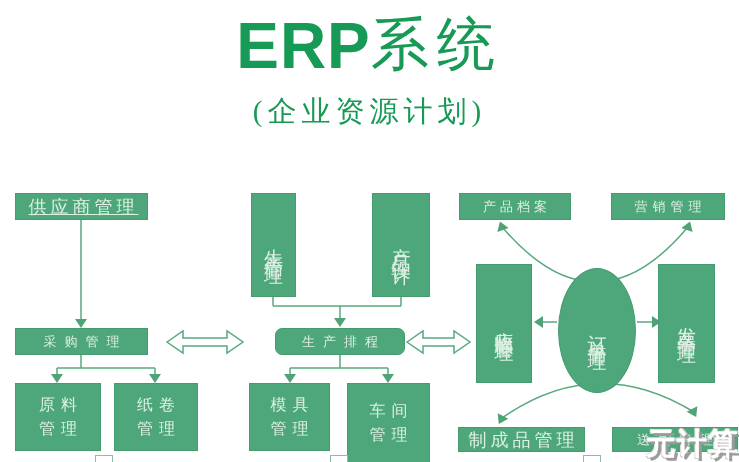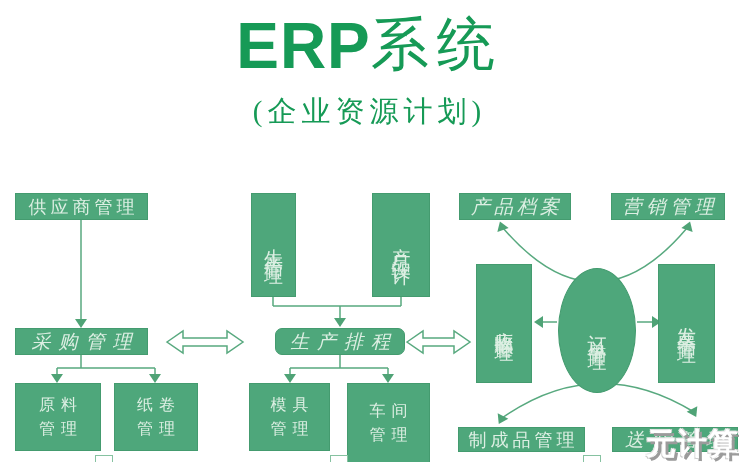--- a/index.html
+++ b/index.html
@@ -11,21 +11,21 @@
     position:relative; width:739px; height:462px; overflow:hidden;
     background:var(--background); font-family:"Liberation Serif", serif;
   }
   .connectors{position:absolute; left:0; top:0; width:739px; height:462px; z-index:1;}
   .node{
     position:absolute; z-index:2; box-sizing:border-box;
     background:var(--box-green); border:1px solid var(--box-border);
     color:var(--box-text); display:flex; align-items:center; justify-content:center;
     text-align:center;
   }
-  .h4{font-size:19px; letter-spacing:8px; text-indent:8px;font-style:italic;}
+  .h4{font-size:13px; letter-spacing:8px; text-indent:8px;}
   .h5{font-size:18px; letter-spacing:4px; text-indent:4px;}
   .two{flex-direction:column; font-size:16px; letter-spacing:6px; text-indent:6px; line-height:1.5;}
   .vert{writing-mode:vertical-rl; text-orientation:upright; font-size:19px; letter-spacing:6px;}
   .ellipse{border-radius:50%;}
   .title-row{position:absolute; left:0; width:739px; top:6px; text-align:center; z-index:2; white-space:nowrap;}
   .title-en{font-family:"Liberation Sans", sans-serif; font-weight:bold; font-size:64px; color:var(--title-green); letter-spacing:1px;}
   .title-cn{font-family:"Liberation Serif", serif; font-weight:normal; font-size:58px; color:var(--title-green); letter-spacing:8px; vertical-align:4px;}
   .subtitle{position:absolute; left:0; width:739px; top:92px; text-align:center; z-index:2;
     font-size:29px; color:var(--title-green); letter-spacing:5px;}
   .stub{position:absolute; z-index:2; width:16px; height:12px; background:#fff; border:1.5px solid #86c2a1;}
@@ -76,21 +76,21 @@
 
       <polygon points="167,342 183,331 183,338 227,338 227,331 243,342 227,353 227,346 183,346 183,353"></polygon>
 
       <polygon points="407,342 423,331 423,338 454,338 454,331 470,342 454,353 454,346 423,346 423,353"></polygon>
     </g>
   </svg>
 
   <div class="title-row"><span class="title-en">ERP</span><span class="title-cn">系统</span></div>
   <div class="subtitle">(企业资源计划)</div>
 
-  <div class="node h5" style="left:15px; top:193px; width:133px; height:27px;">供应商管理</div>
+  <div class="node h5" style="left:15px; top:193px; width:133px; height:27px;text-decoration:underline;">供应商管理</div>
 
   <div class="node h4" style="left:15px; top:328px; width:133px; height:27px;">采购管理</div>
 
   <div class="node two" style="left:15px; top:383px; width:86px; height:68px;">
       <span>原料</span>
       <span>管理</span>
     </div>
 
   <div class="node two" style="left:114px; top:383px; width:84px; height:68px;">
       <span>纸卷</span>

